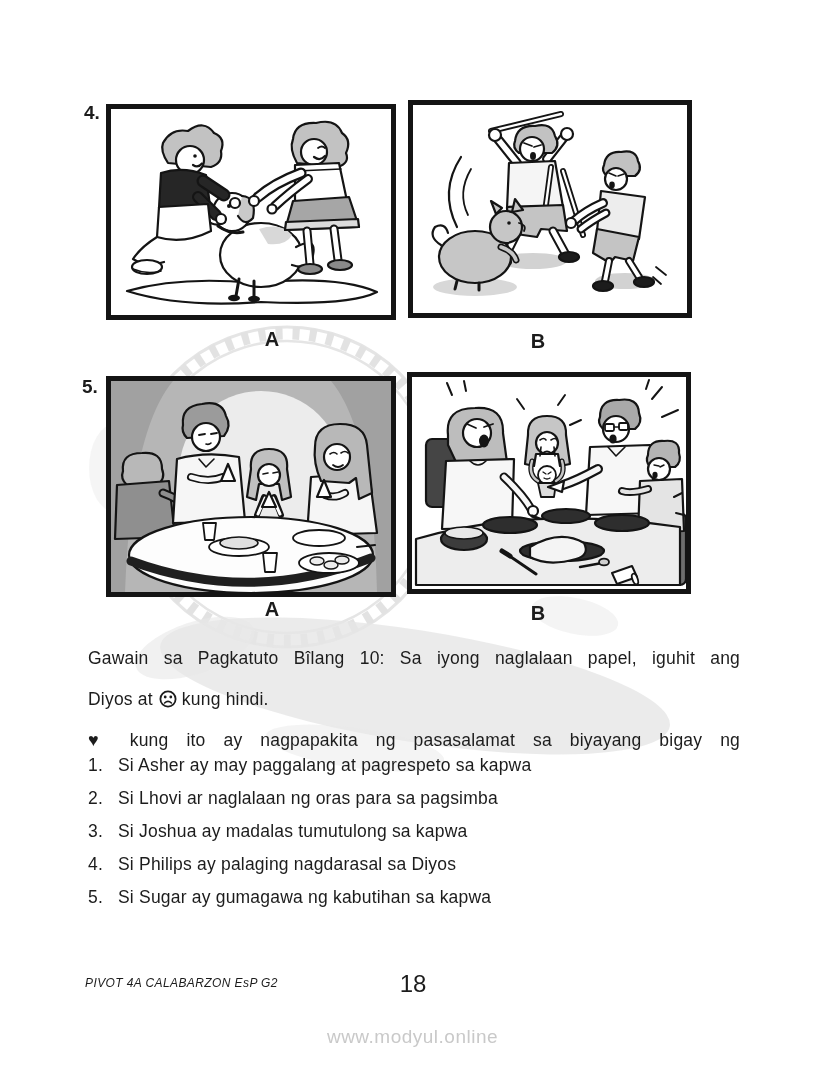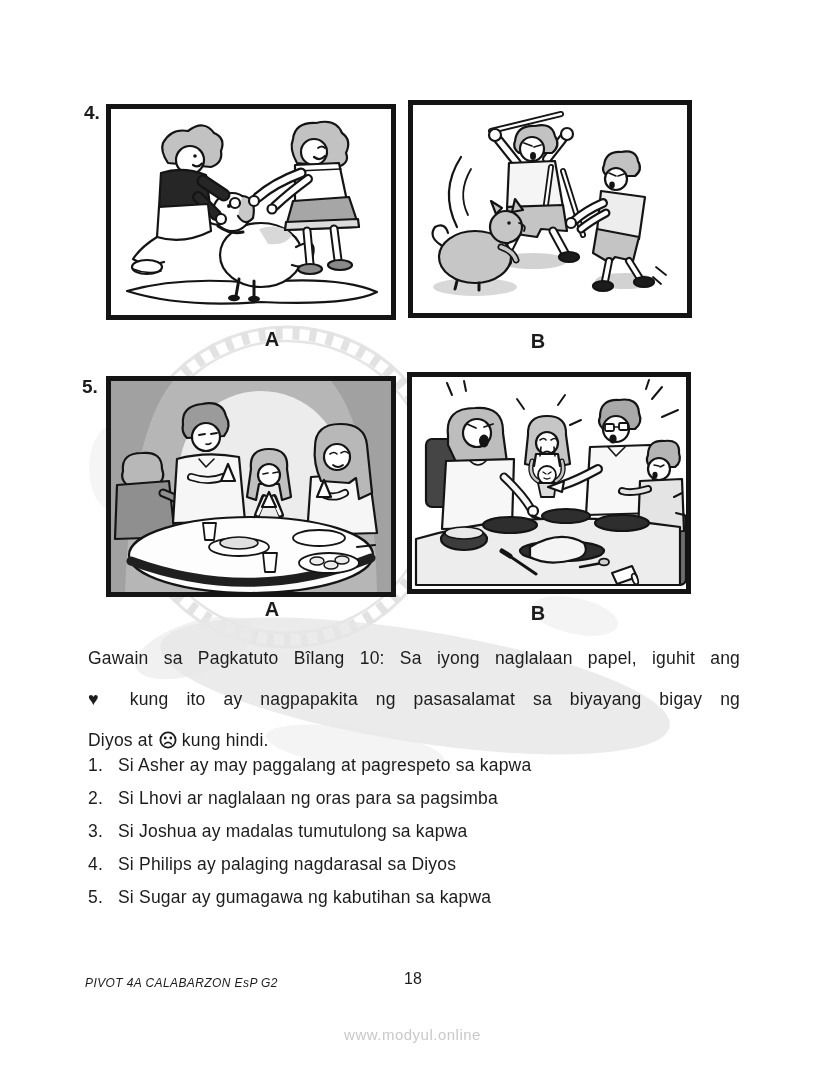--- a/index.html
+++ b/index.html
@@ -20,22 +20,22 @@
   .introline{font-size:17.5px;height:41px;line-height:27px;text-align:justify;text-align-last:justify;letter-spacing:.2px;}
   .introline.last{text-align:left;text-align-last:left;}
   .bold{font-weight:normal;}
   .heart{font-size:18px;}
   .sadface{display:inline-block;vertical-align:-3px;margin:0 5px 0 6px;}
   .list{left:88px;top:753px;width:660px;z-index:2;}
   .listitem{display:flex;font-size:17.5px;height:33px;line-height:24px;letter-spacing:.2px;}
   .listitem .n{width:30px;flex:0 0 30px;}
   
   .footer-left{left:85px;top:976px;font-size:12px;font-style:italic;letter-spacing:.4px;z-index:2;}
-  .pagenum{left:88px;top:970px;width:650px;text-align:center;font-size:16px;z-index:2;}
-  .site-mark{left:0;top:1026px;width:825px;text-align:center;font-size:15px;color:#c9c9c9;letter-spacing:.5px;z-index:2;}
+  .pagenum{left:88px;top:970px;width:650px;text-align:center;font-size:24px;z-index:2;}
+  .site-mark{left:0;top:1026px;width:825px;text-align:center;font-size:19px;color:#c9c9c9;letter-spacing:.5px;z-index:2;}
 </style>
 </head>
 <body>
 
 <div class="page">
 
   <svg class="abs stamp" viewBox="0 0 650 470">
     <circle cx="232" cy="169" r="160" fill="none" stroke="#d0d0d0" stroke-width="3"></circle>
     <circle cx="232" cy="169" r="146" fill="none" stroke="#d0d0d0" stroke-width="2.5"></circle>
     <circle cx="232" cy="169" r="154" fill="none" stroke="#cccccc" stroke-width="13" stroke-dasharray="7 10"></circle>
@@ -302,27 +302,27 @@
         <ellipse cx="223" cy="202" rx="2.6" ry="5.6" fill="#fff" stroke-width="1.8" transform="rotate(-20 223 202)"></ellipse>
       </g>
     </svg>
   </div>
 
   <div class="abs plabel" style="left:260px;top:598px;">A</div>
   <div class="abs plabel" style="left:526px;top:602px;">B</div>
 
   <div class="abs textblock" style="top:645px;">
     <div class="introline"><span class="bold">Gawain sa Pagkatuto Bîlang 10:</span> <span>Sa iyong naglalaan papel,  iguhit ang</span></div>
-    <div class="introline"><span class="heart">♥</span> <span>kung ito ay nagpapakita ng pasasalamat sa biyayang bigay ng</span></div>
     <div class="introline last"><span>Diyos at</span><svg class="sadface" width="18" height="18" viewBox="0 0 18 18">
           <circle cx="9" cy="9" r="7.6" fill="none" stroke="#1c1c1c" stroke-width="1.8"></circle>
           <circle cx="6.2" cy="7" r="1.4" fill="#1c1c1c"></circle>
           <circle cx="11.8" cy="7" r="1.4" fill="#1c1c1c"></circle>
           <path d="M5.6,13 Q9,9.6 12.4,13" fill="none" stroke="#1c1c1c" stroke-width="1.6" stroke-linecap="round"></path>
         </svg><span>kung hindi.</span></div>
+    <div class="introline"><span class="heart">♥</span> <span>kung ito ay nagpapakita ng pasasalamat sa biyayang bigay ng</span></div>
   </div>
 
   <div class="abs list">
     <div class="listitem">
         <span class="n">1.</span>
         <span>Si Asher ay may paggalang at pagrespeto sa kapwa</span>
       </div>
     <div class="listitem">
         <span class="n">2.</span>
         <span>Si Lhovi ar naglalaan ng oras para sa pagsimba</span>

